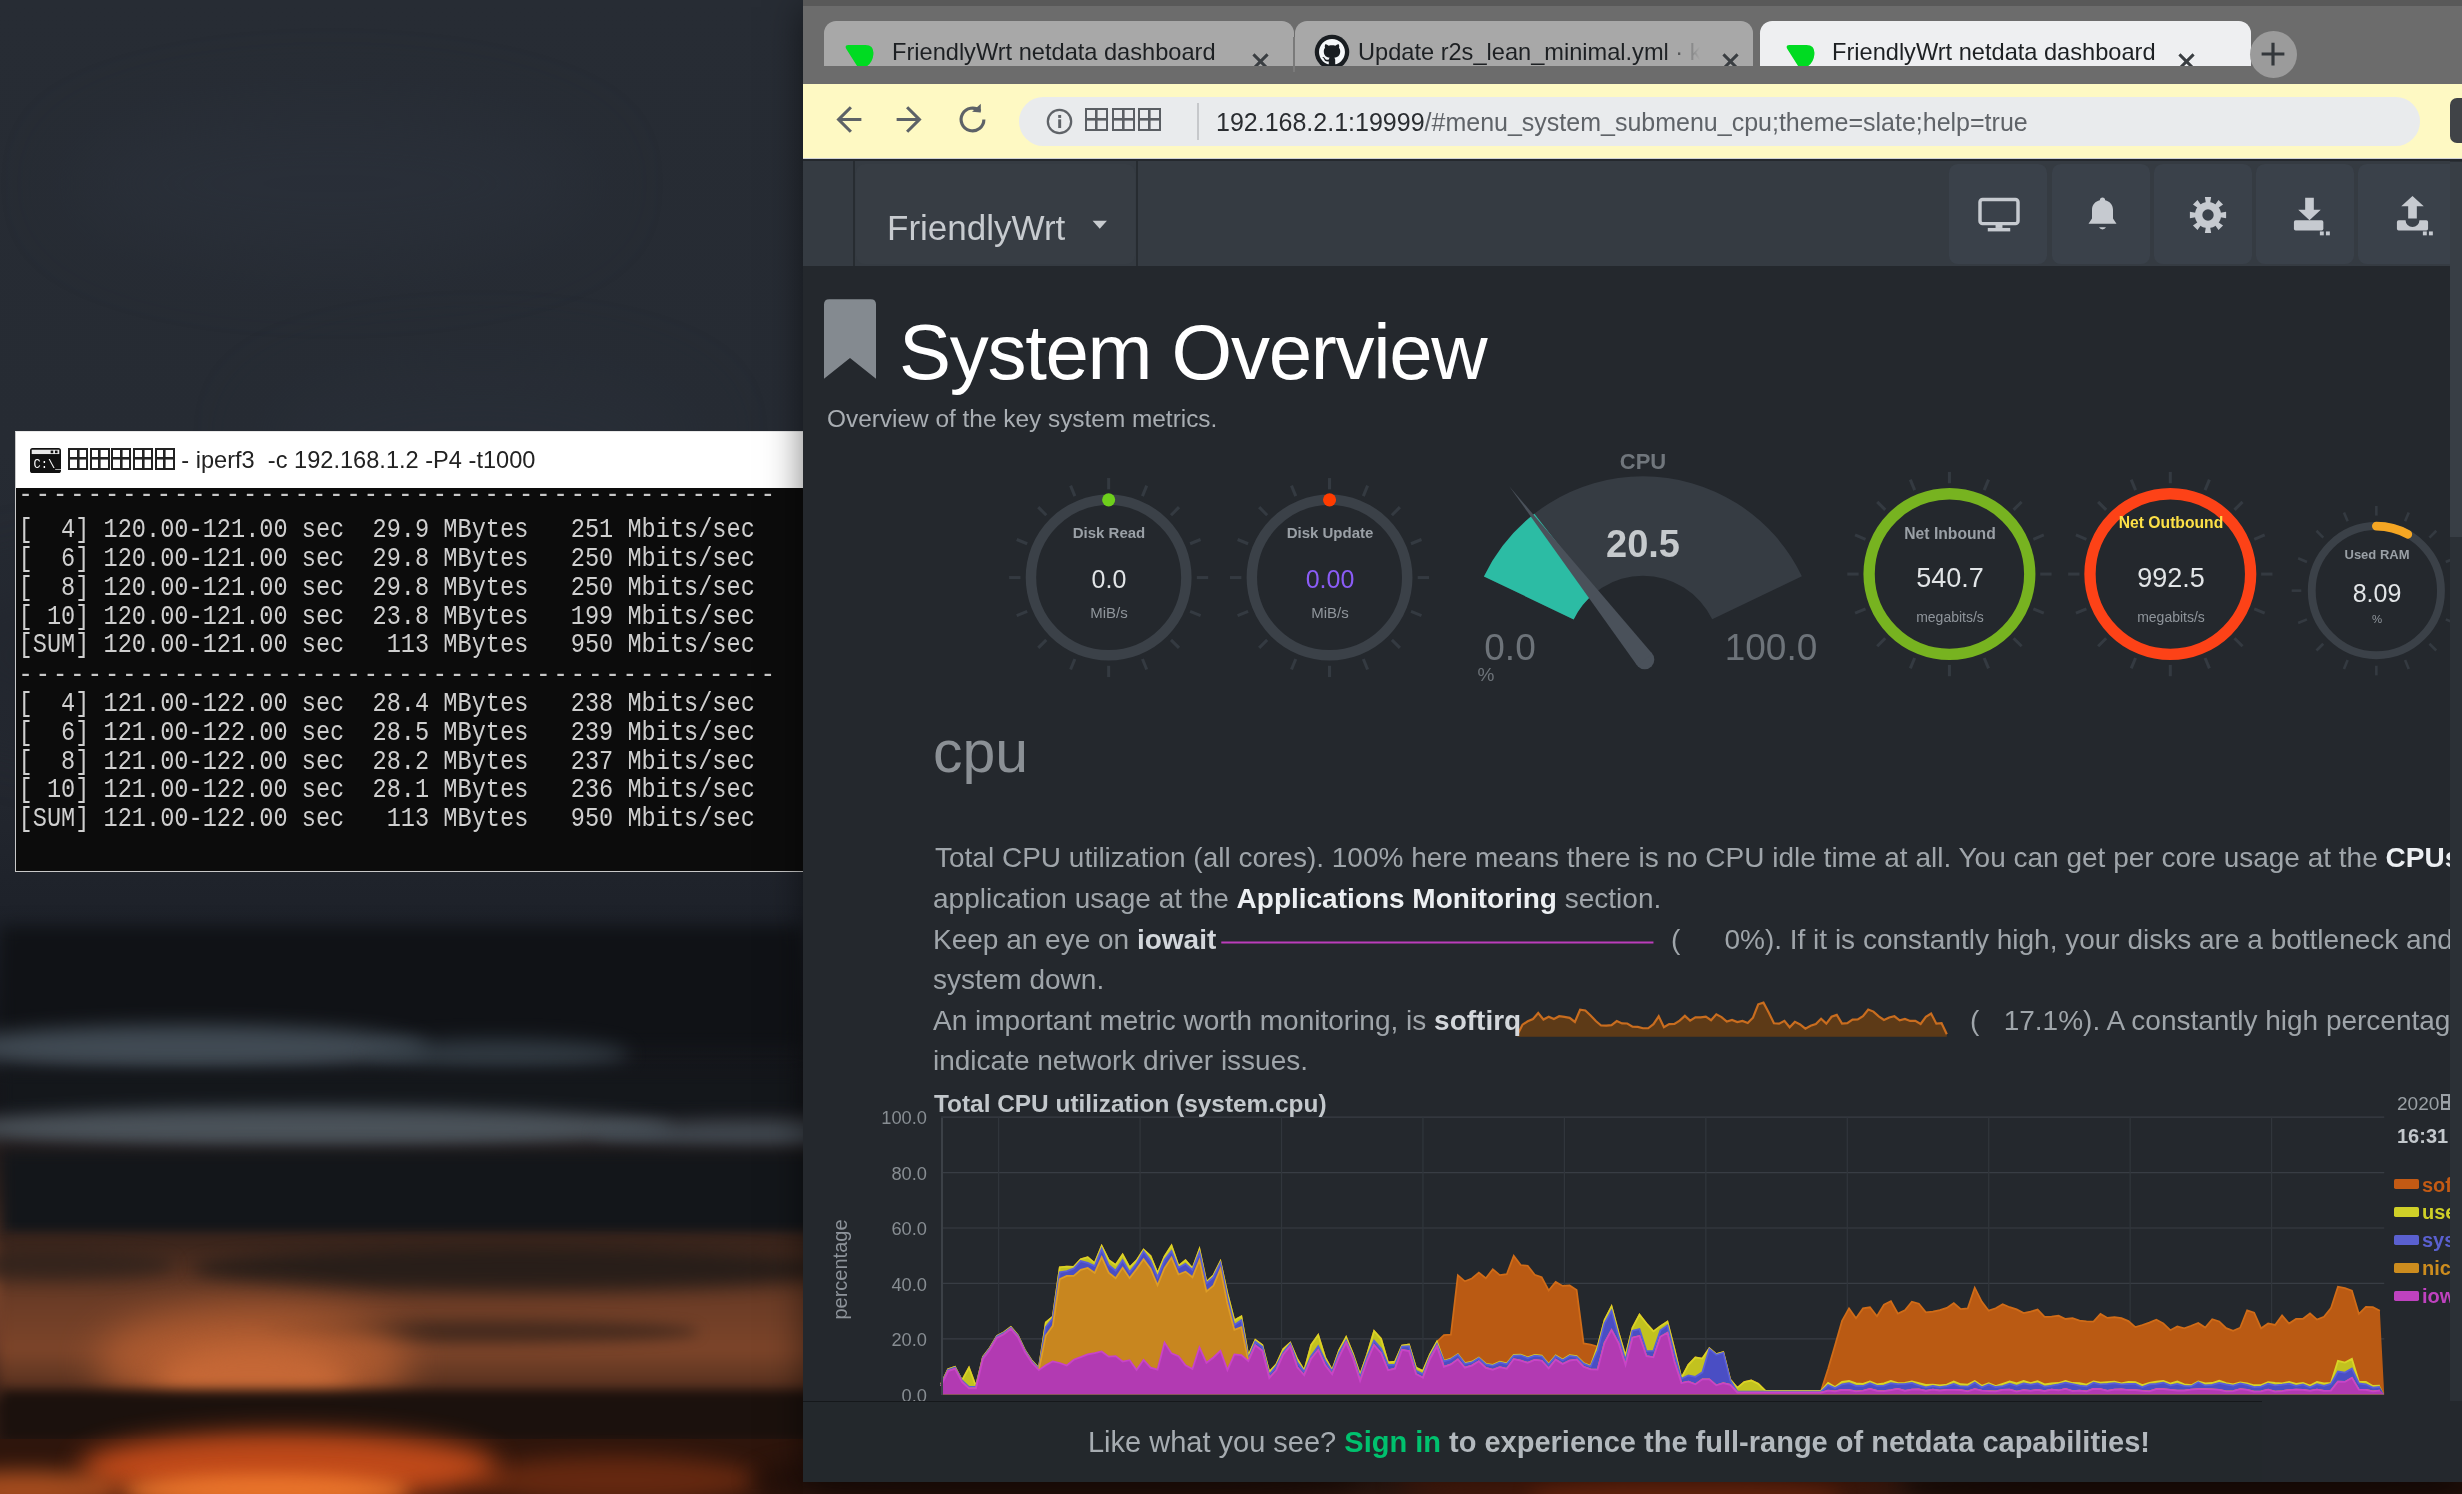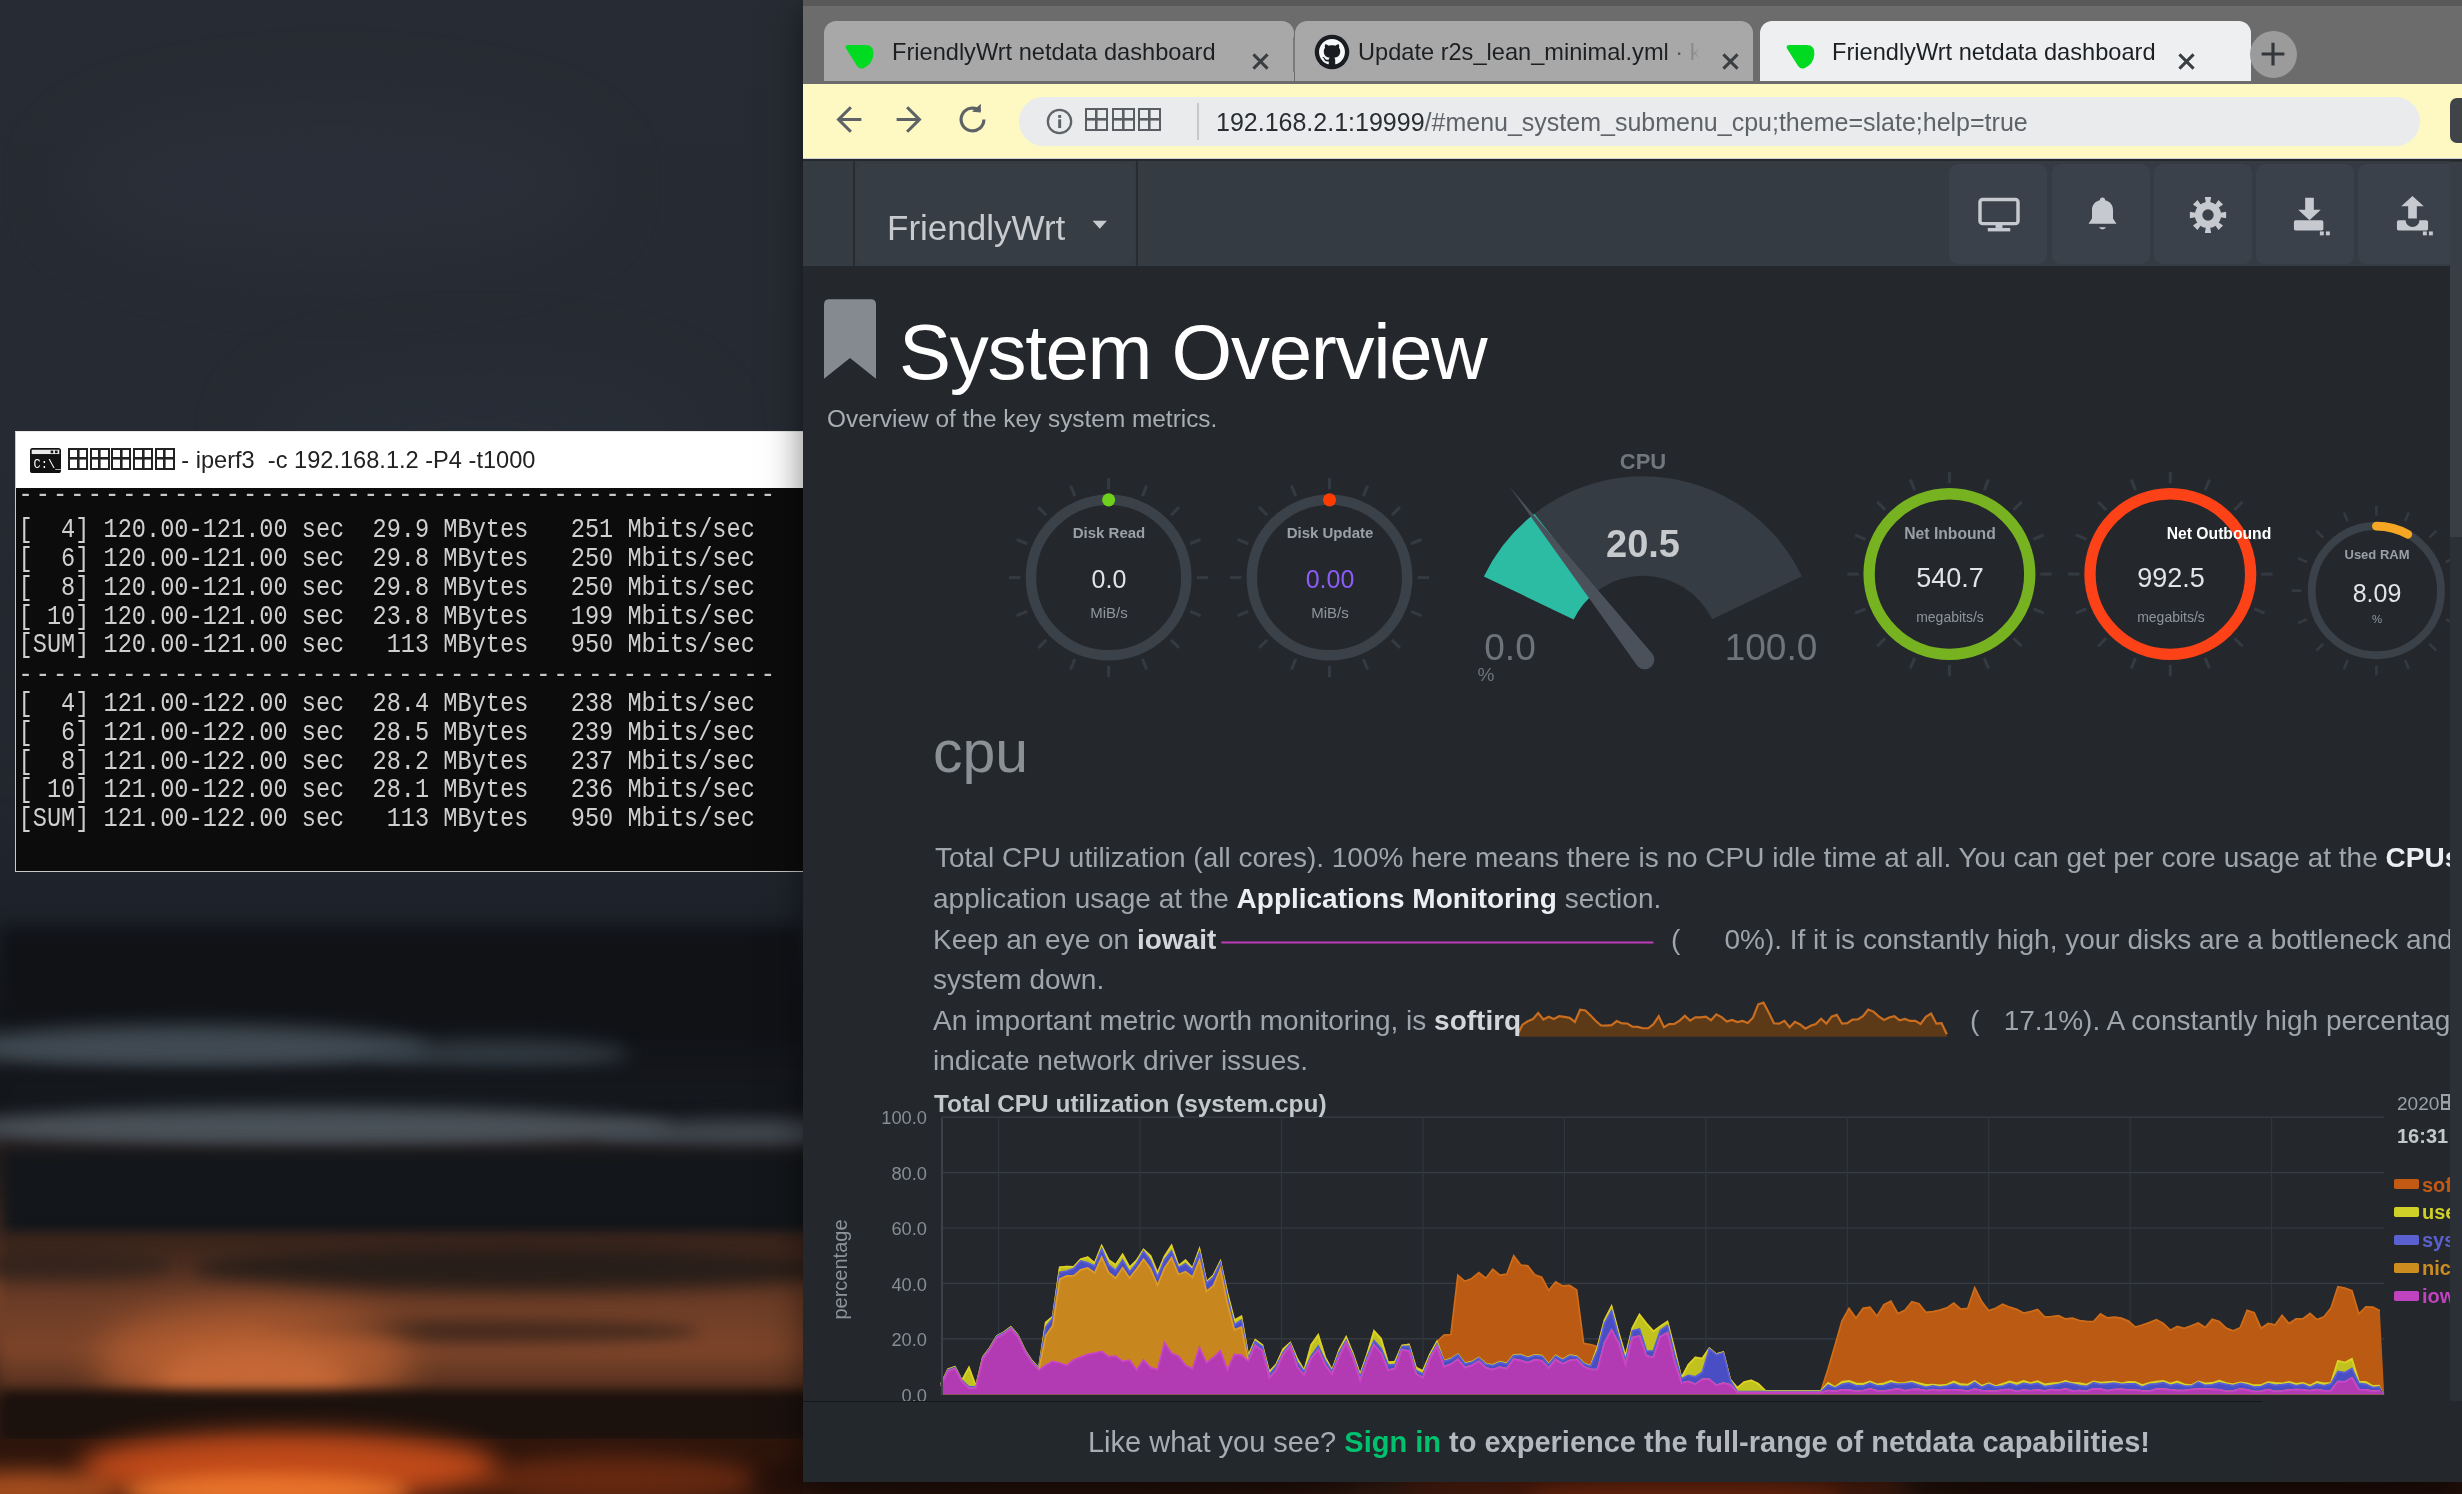--- a/index.html
+++ b/index.html
@@ -13,21 +13,21 @@
 
 #term{position:absolute;left:15px;top:431px;width:788px;height:441px;background:#0c0c0c;border-left:1.7px solid #c8c8c8;border-bottom:1.7px solid #c8c8c8;border-top:0.9px solid #e8e8e8}
 #termbar{position:absolute;left:0;top:0;width:100%;height:56px;background:#ffffff}
 #termtitle{position:absolute;left:52px;top:15px;font-size:23.6px;color:#222;white-space:nowrap}
 .tline{position:absolute;left:2.6px;white-space:pre;font-family:"Liberation Mono",monospace;font-size:23.6px;color:#cfcfcf;transform:scaleY(1.2);transform-origin:left top}
 .dashrow{letter-spacing:3.1px;color:#c8c8c8}
 
 #chrome{position:absolute;left:803px;top:0;width:1659px;height:1482px;background:#24282d;box-shadow:0 7px 35px rgba(0,0,0,.5)}
 #frame{position:absolute;left:0;top:0;width:1659px;height:84px;background:#6c6c6c}
 #frame .topline{position:absolute;left:0;top:0;width:100%;height:6.1px;background:#595959}
-.tab{position:absolute;top:21px;height:60px;border-radius:12.2px 12.2px 0 0;overflow:hidden}
+.tab{position:absolute;top:21px;height:45px;border-radius:12.2px 12.2px 0 0;overflow:hidden}
 .tab .ttl{position:absolute;left:68px;top:18.3px;font-size:23.6px;color:#1d2023;white-space:nowrap}
 .tabx{position:absolute;width:23px;height:23px;top:29px}
 
 #toolbar{position:absolute;left:0;top:84px;width:1659px;height:75px;background:#fef9c3;border-bottom:1.7px solid #cfd1d4}
 #pill{position:absolute;left:216px;top:13px;width:1401px;height:49px;border-radius:24.4px;background:#e9ebed}
 
 #navbar{position:absolute;left:0;top:161px;width:1659px;height:105px;background:#353b42}
 .navsep{position:absolute;top:0;width:1.7px;height:105px;background:#272c31}
 .navcell{position:absolute;top:2.6px;height:100px;border-radius:8.7px;background:#3a414a}
 
@@ -333,21 +333,21 @@
         </svg>
 <div class="abs" style="left:1109px;top:524px;font-size:15px;color:#9aa0a6;font-weight:bold;white-space:nowrap;transform:translateX(-50%);">Disk Read</div>
 <div class="abs" style="left:1109px;top:565px;font-size:25px;color:#e2e5e7;font-weight:normal;white-space:nowrap;transform:translateX(-50%);">0.0</div>
 <div class="abs" style="left:1109px;top:604px;font-size:15px;color:#8f959b;font-weight:normal;white-space:nowrap;transform:translateX(-50%);">MiB/s</div>
 <div class="abs" style="left:1330px;top:524px;font-size:15px;color:#9aa0a6;font-weight:bold;white-space:nowrap;transform:translateX(-50%);">Disk Update</div>
 <div class="abs" style="left:1330px;top:565px;font-size:25px;color:#8b5cf6;font-weight:normal;white-space:nowrap;transform:translateX(-50%);">0.00</div>
 <div class="abs" style="left:1330px;top:604px;font-size:15px;color:#8f959b;font-weight:normal;white-space:nowrap;transform:translateX(-50%);">MiB/s</div>
 <div class="abs" style="left:1950px;top:525px;font-size:15.7px;color:#9aa0a6;font-weight:bold;white-space:nowrap;transform:translateX(-50%);">Net Inbound</div>
 <div class="abs" style="left:1950px;top:563px;font-size:27px;color:#e2e5e7;font-weight:normal;white-space:nowrap;transform:translateX(-50%);">540.7</div>
 <div class="abs" style="left:1950px;top:609px;font-size:14px;color:#8f959b;font-weight:normal;white-space:nowrap;transform:translateX(-50%);">megabits/s</div>
-<div class="abs" style="left:2171px;top:525px;font-size:15.7px;color:#ffffff;font-weight:bold;white-space:nowrap;transform:translateX(-50%);margin-left:48px;">Net Outbound</div>
+<div class="abs" style="left:2171px;top:514px;font-size:15.7px;color:#fde047;font-weight:bold;white-space:nowrap;transform:translateX(-50%);">Net Outbound</div>
 <div class="abs" style="left:2171px;top:563px;font-size:27px;color:#e2e5e7;font-weight:normal;white-space:nowrap;transform:translateX(-50%);">992.5</div>
 <div class="abs" style="left:2171px;top:609px;font-size:14px;color:#8f959b;font-weight:normal;white-space:nowrap;transform:translateX(-50%);">megabits/s</div>
 <div class="abs" style="left:2377px;top:547px;font-size:13px;color:#9aa0a6;font-weight:bold;white-space:nowrap;transform:translateX(-50%);">Used RAM</div>
 <div class="abs" style="left:2377px;top:579px;font-size:25px;color:#e2e5e7;font-weight:normal;white-space:nowrap;transform:translateX(-50%);">8.09</div>
 <div class="abs" style="left:2377px;top:613px;font-size:11.4px;color:#8f959b;font-weight:normal;white-space:nowrap;transform:translateX(-50%);">%</div>
 <div class="abs" style="left:1643px;top:449px;font-size:22px;color:#70767c;font-weight:bold;white-space:nowrap;transform:translateX(-50%);">CPU</div>
 <div class="abs" style="left:1643px;top:523px;font-size:38px;color:#c6cacd;font-weight:bold;white-space:nowrap;transform:translateX(-50%);">20.5</div>
 <div class="abs" style="left:1510px;top:627px;font-size:37px;color:#6d7379;font-weight:normal;white-space:nowrap;transform:translateX(-50%);">0.0</div>
 <div class="abs" style="left:1771px;top:627px;font-size:37px;color:#6d7379;font-weight:normal;white-space:nowrap;transform:translateX(-50%);">100.0</div>
 <div class="abs" style="left:1486px;top:664px;font-size:19px;color:#6d7379;font-weight:normal;white-space:nowrap;transform:translateX(-50%);">%</div>

